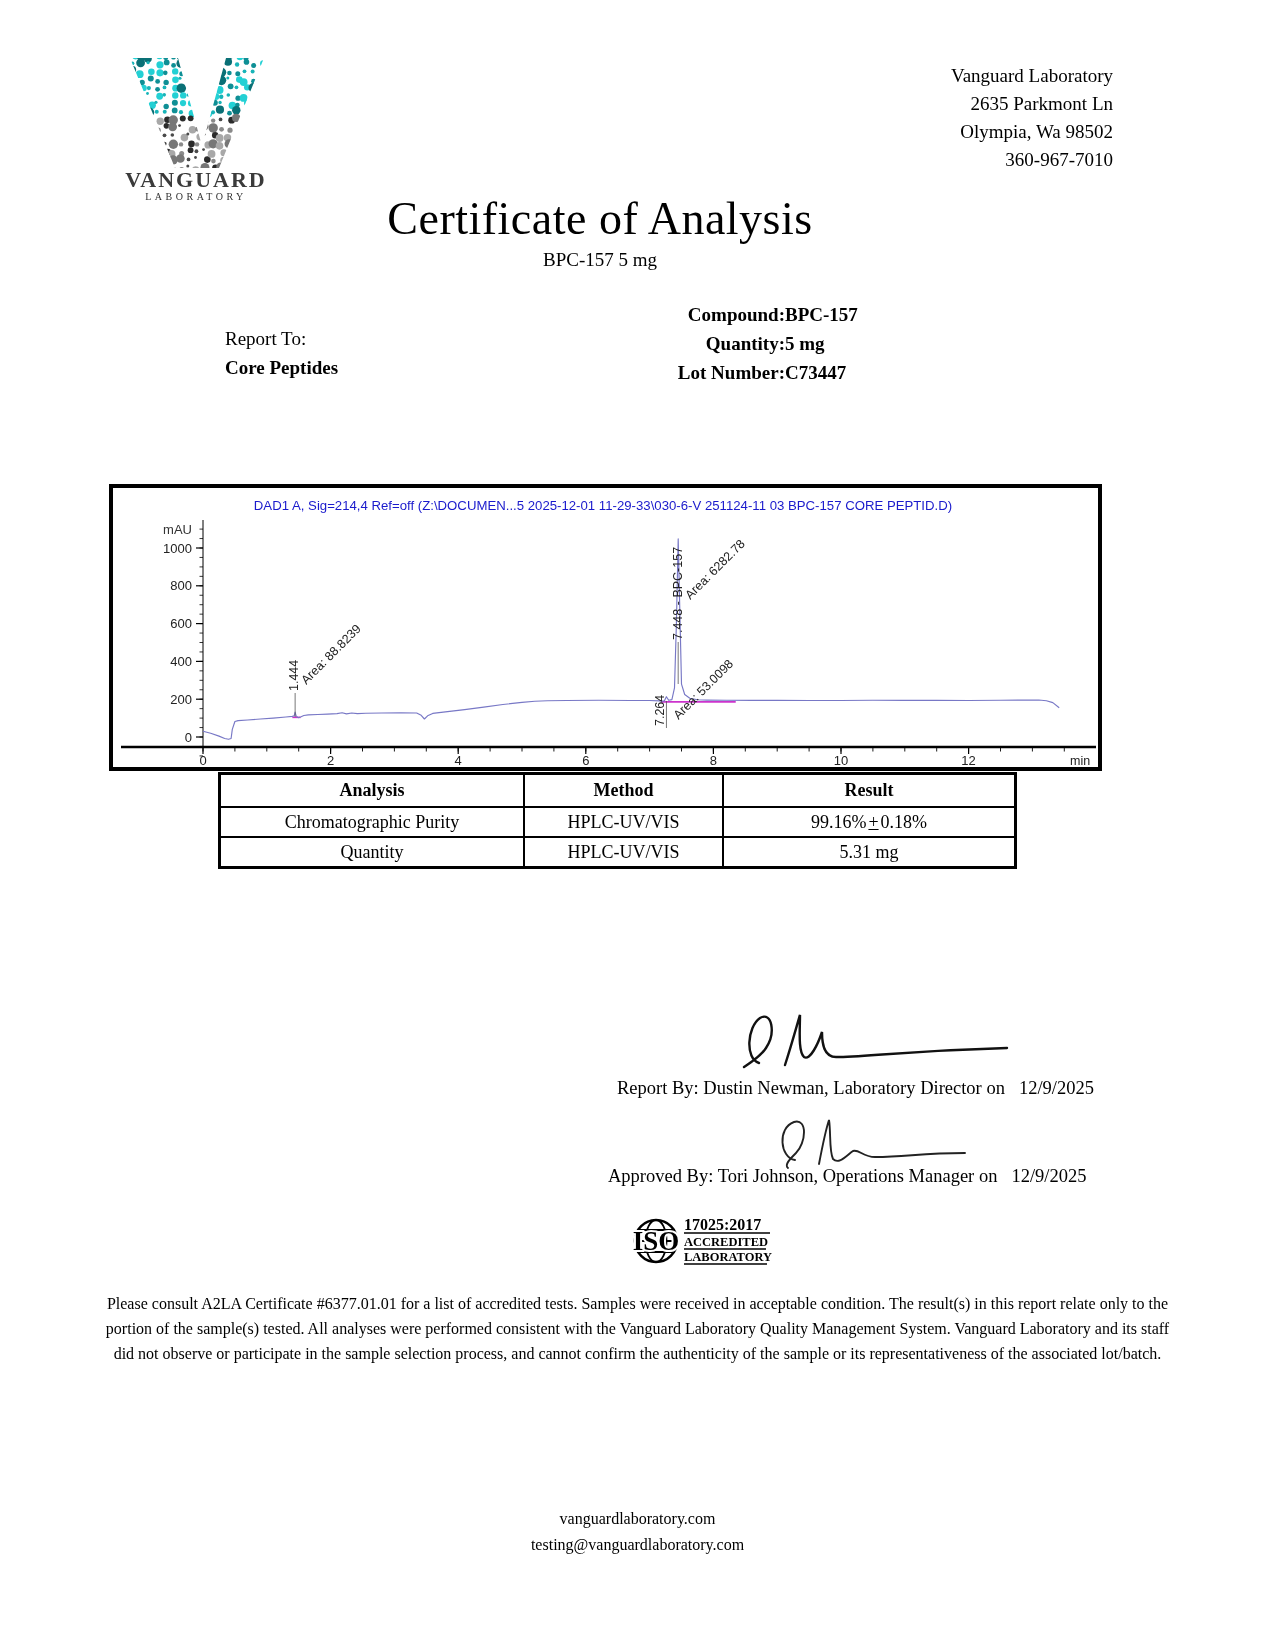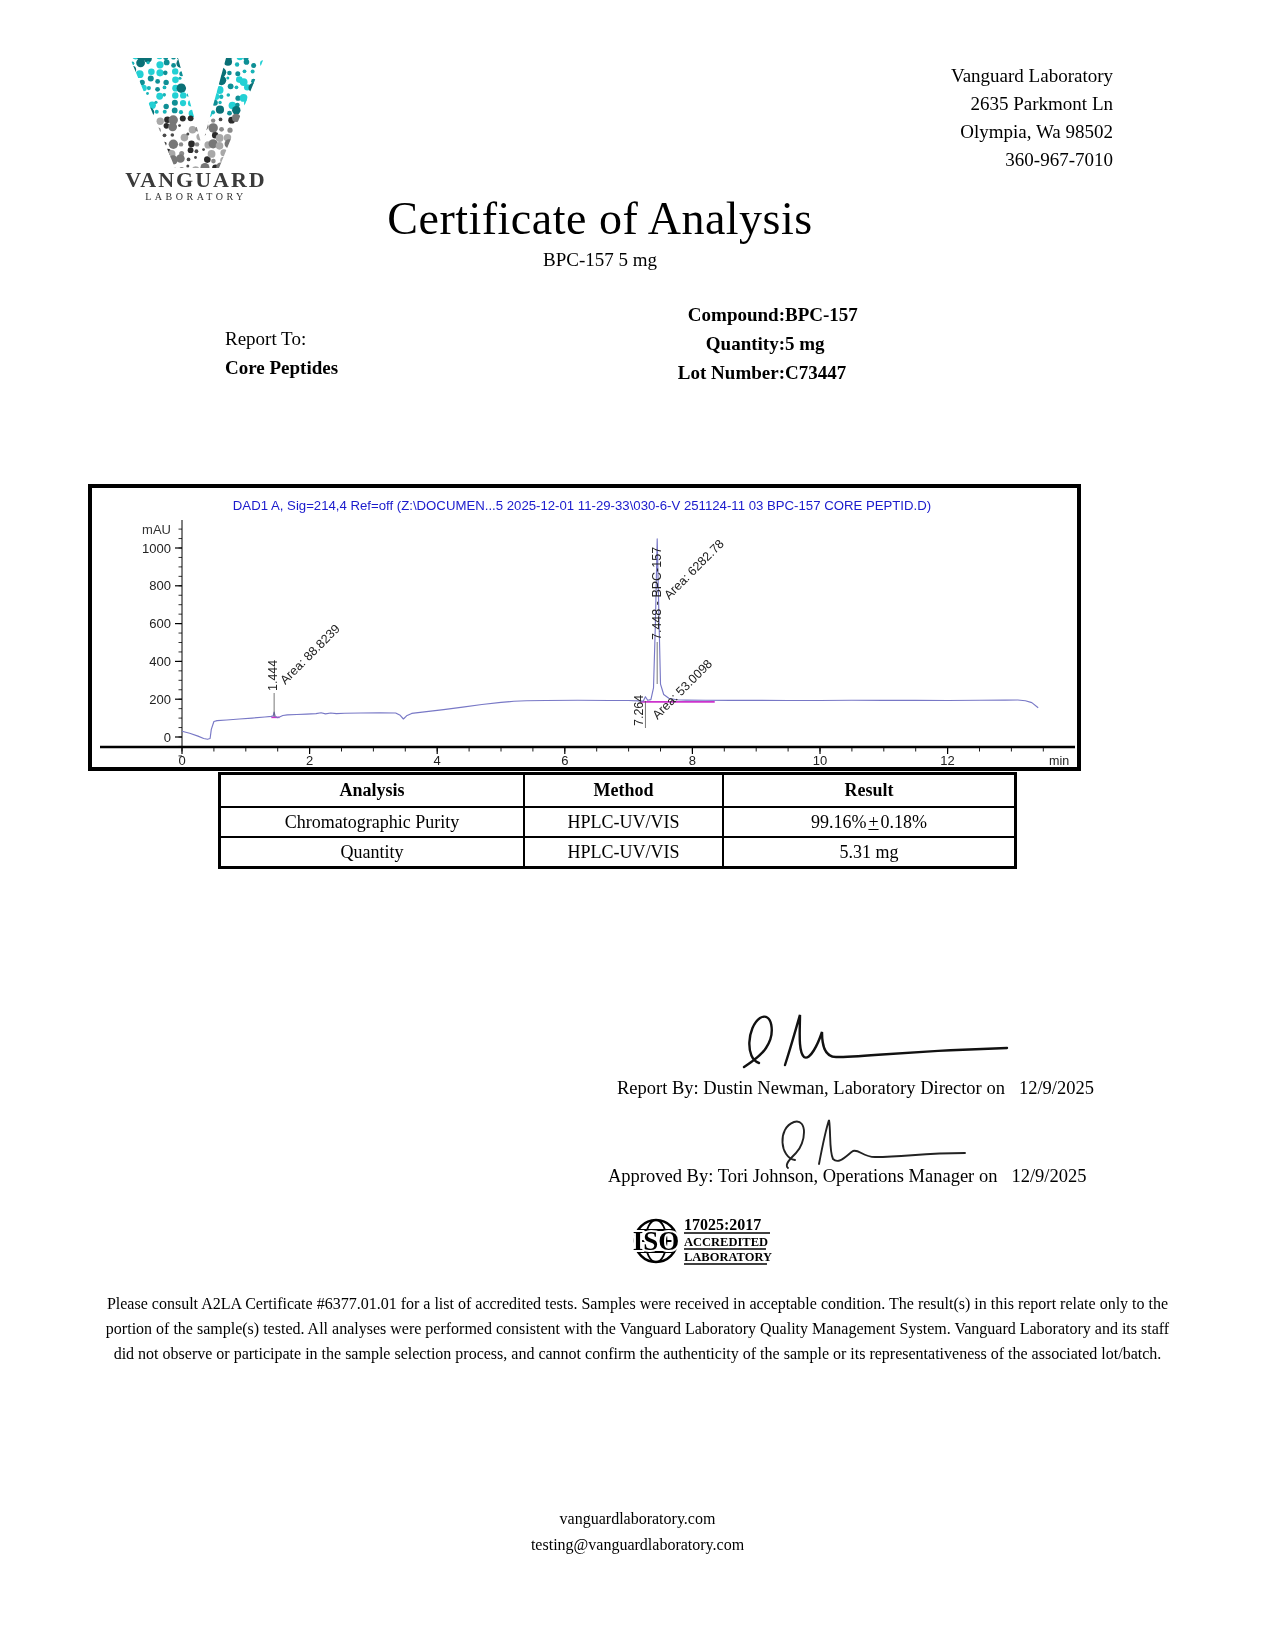--- a/index.html
+++ b/index.html
@@ -13,21 +13,21 @@
   #page-title{font-size:46px;letter-spacing:0.5px;}
   #page-subtitle{font-size:19px;margin-top:4px;}
   
   #report-to{left:225px;top:300px;font-size:19px;line-height:29px;margin-top:24px;}
   #report-to .bold{font-weight:bold;}
   #info-fields{left:500px;top:300px;width:520px;font-size:19px;line-height:29px;font-weight:bold;}
   .info-row{display:flex;}
   .info-label{width:285px;text-align:right;}
   .info-value{text-align:left;white-space:pre;}
   
-  #chart-panel{left:88px;top:484px;width:985px;height:279px;border:4px solid #000;background:#fff;}
+  #chart-panel{left:109px;top:484px;width:985px;height:279px;border:4px solid #000;background:#fff;}
   #chromatogram{display:block;width:985px;height:279px;}
   
   #results-table{left:218px;top:772px;border-collapse:collapse;font-size:18px;}
   #results-table th,#results-table td{border:2px solid #000;text-align:center;padding:2px 6px;}
   #results-table{border:3px solid #000;}
   #results-table th{font-weight:bold;height:27px;}
   #results-table td{height:24px;}
   .col-analysis{width:290px;} .col-method{width:185px;} .col-result{width:278px;}
   .pm{text-decoration:underline;padding:0 2px;}
   

